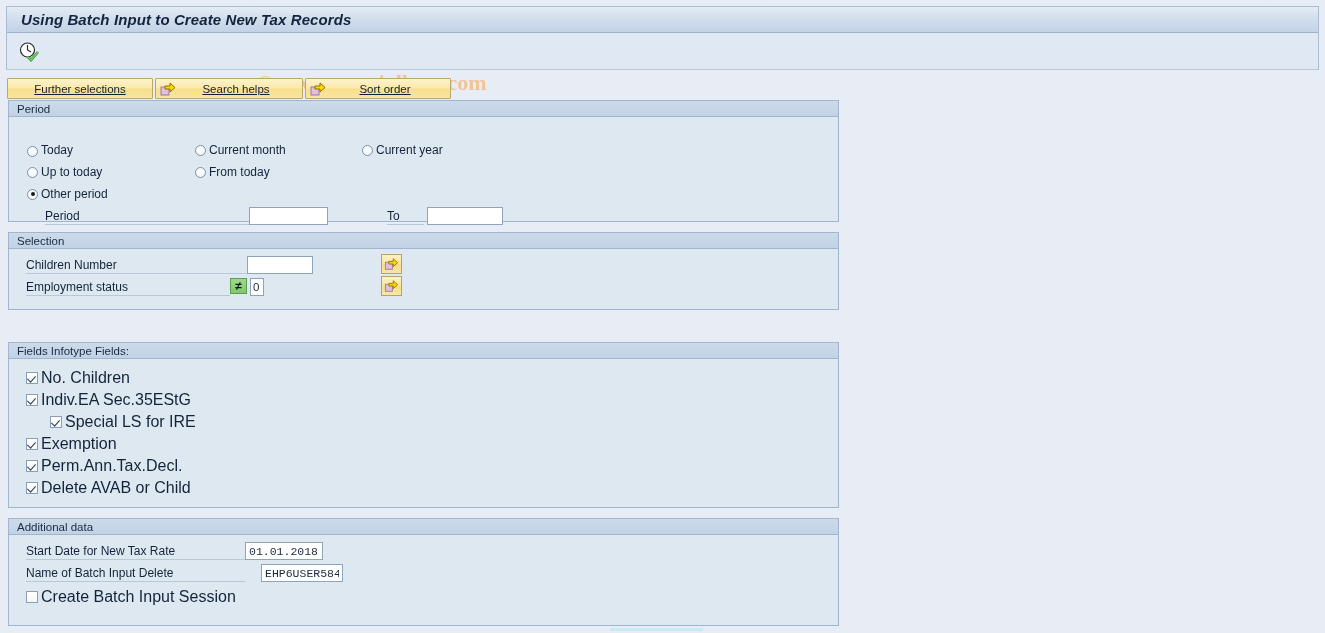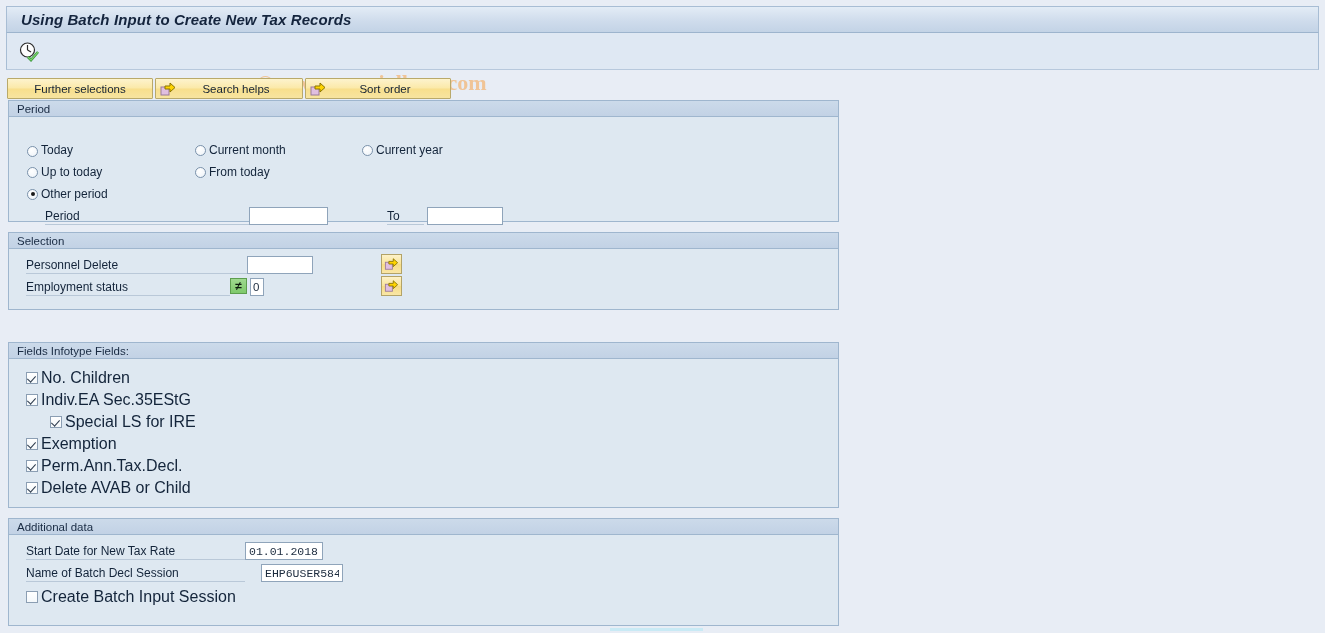--- a/index.html
+++ b/index.html
@@ -89,21 +89,21 @@
     padding: 0 6px;
   }
   .sapbtn.b1 { width: 146px; }
   .sapbtn.b2 { width: 148px; }
   .sapbtn.b3 { width: 146px; }
   .sapbtn .arrow-ico {
     position: absolute;
     left: 4px; top: 2px;
     width: 16px; height: 16px;
   }
-  .sapbtn .lbl { flex: 1; text-align: center; }
+  .sapbtn .lbl { flex: 1; text-align: center; text-decoration: underline; }
   .sapbtn.has-ico .lbl { padding-left: 14px; }
 
   
   .group {
     position: absolute;
     left: 8px;
     width: 831px;
     border: 1px solid #9fb6ce;
     background: #dee8f1;
     box-sizing: border-box;
@@ -312,21 +312,21 @@
     <div class="flabel" style="left:378px; top:92px;">To</div>
     <div class="underline" style="left:378px; top:107px; width:37px;"></div>
     <input class="finput plain" style="left: 418px; top: 90px; width: 76px;" value="">
   </div>
 </div>
 
 <div class="group" id="grp-selection">
   <div class="group-hdr">Selection</div>
   <div class="group-body">
 
-    <div class="flabel" style="left:17px; top:9px;">Personnel Delete</div>
+    <div class="flabel" style="left:17px; top:9px;">Children Number</div>
     <div class="underline" style="left:17px; top:24px; width:221px;"></div>
     <input class="finput plain" style="left: 238px; top: 7px; width: 66px;" value="">
     <div class="multisel" style="left:372px; top:5px;">
       <svg width="15" height="14" viewBox="0 0 16 16">
         <rect x="1" y="6" width="8" height="8" fill="#e0bfe0" stroke="#9a7a9a" stroke-width="1"></rect>
         <path d="M5 5 L10 5 L10 2 L15 6.5 L10 11 L10 8 L5 8 Z" fill="#ffd400" stroke="#8a7400" stroke-width="1" stroke-linejoin="miter"></path>
       </svg>
     </div>
 
     <div class="flabel" style="left:17px; top:31px;">Employment status</div>
@@ -373,21 +373,21 @@
 </div>
 
 <div class="group" id="grp-addl">
   <div class="group-hdr">Additional data</div>
   <div class="group-body">
 
     <div class="flabel" style="left:17px; top:9px;">Start Date for New Tax Rate</div>
     <div class="underline" style="left:17px; top:24px; width:219px;"></div>
     <input class="finput" style="left: 236px; top: 7px; width: 78px;" value="01.01.2018">
 
-    <div class="flabel" style="left:17px; top:31px;">Name of Batch Decl Session</div>
+    <div class="flabel" style="left:17px; top:31px;">Name of Batch Input Delete</div>
     <div class="underline" style="left:17px; top:46px; width:219px;"></div>
     <input class="finput" style="left: 252px; top: 29px; width: 82px;" value="EHP6USER584">
 
     <div class="cb-row" style="left:17px; top:53px;">
       <span class="cbox"></span>
       <span class="cb-lbl">Create Batch Input Session</span>
     </div>
   </div>
 </div>
 

